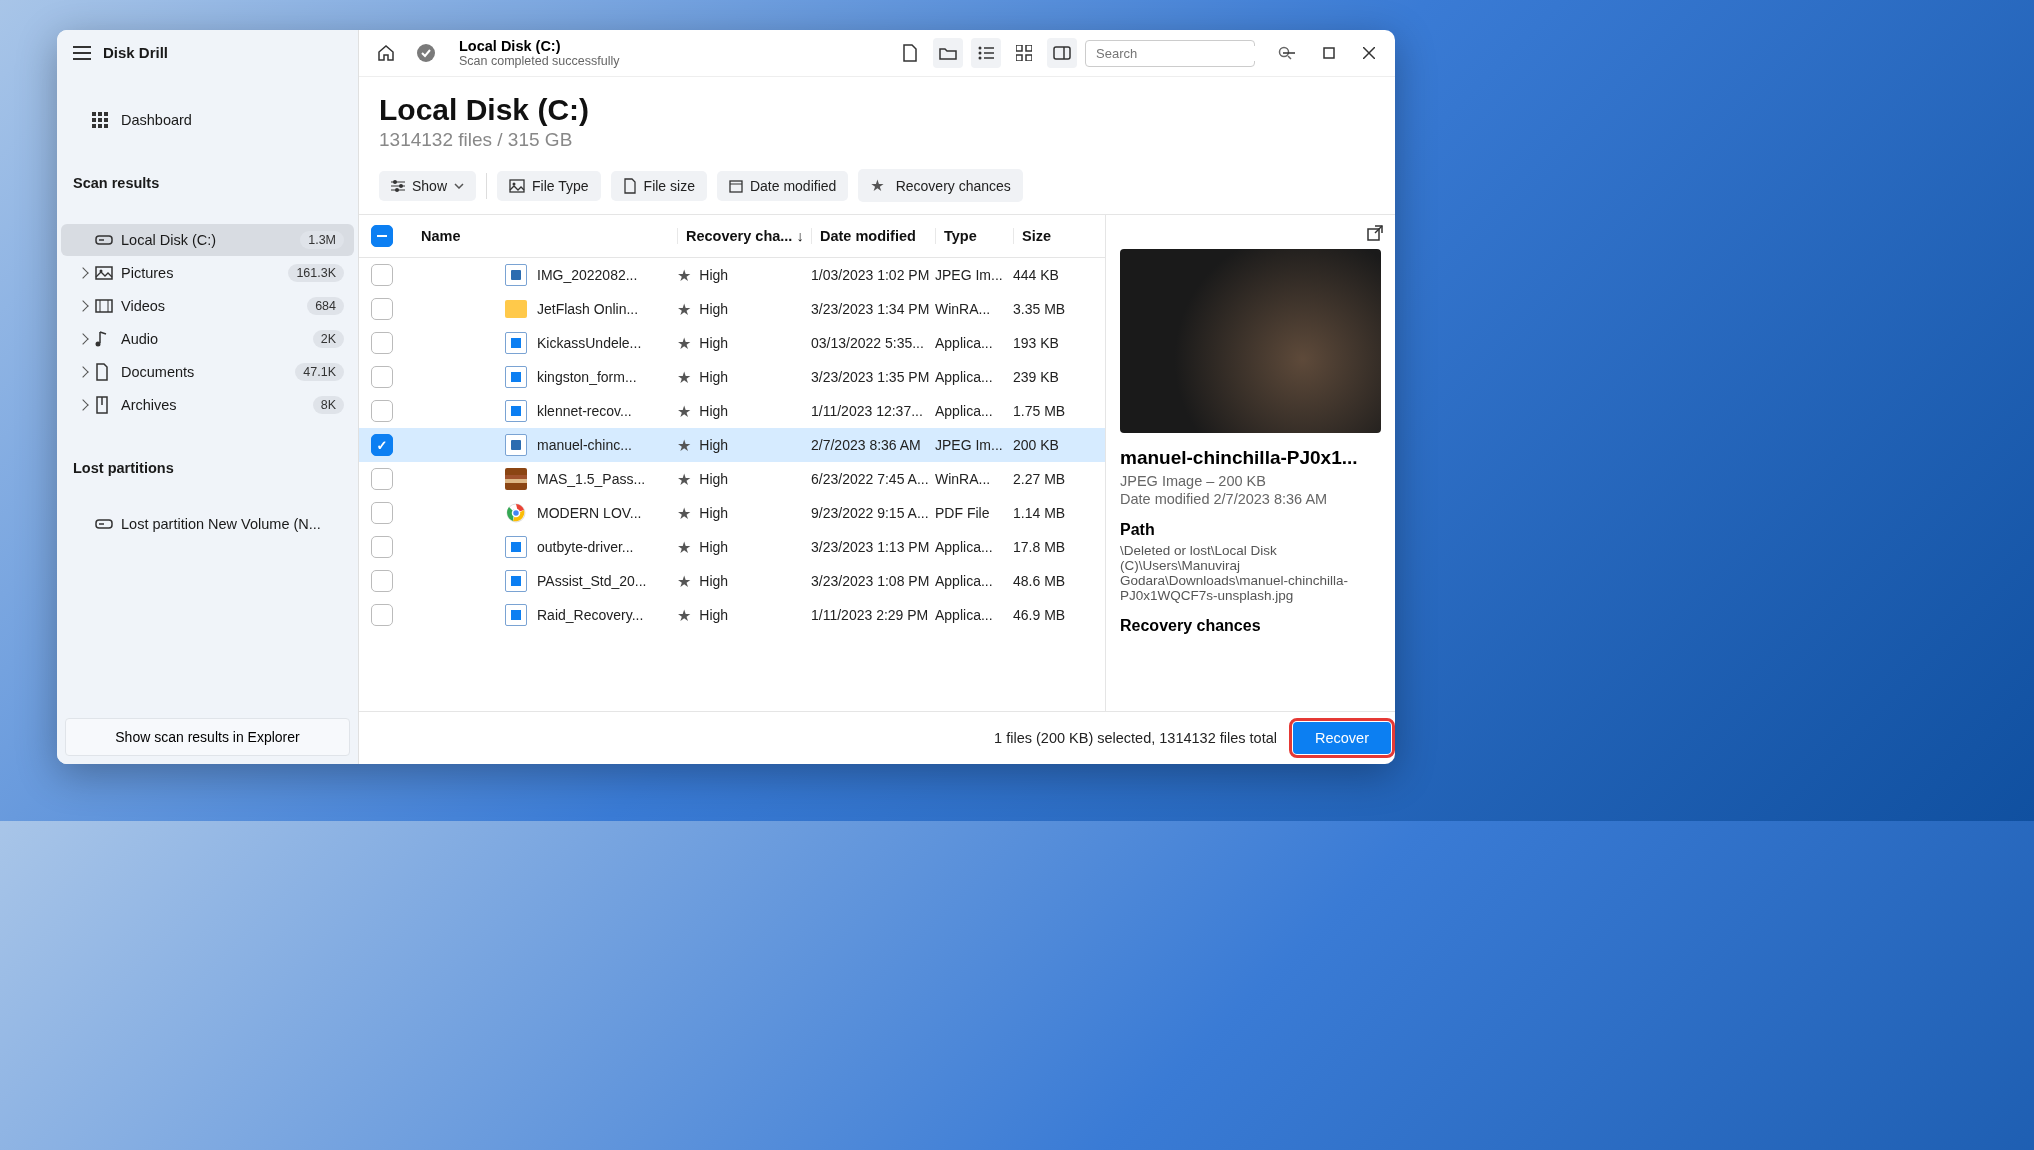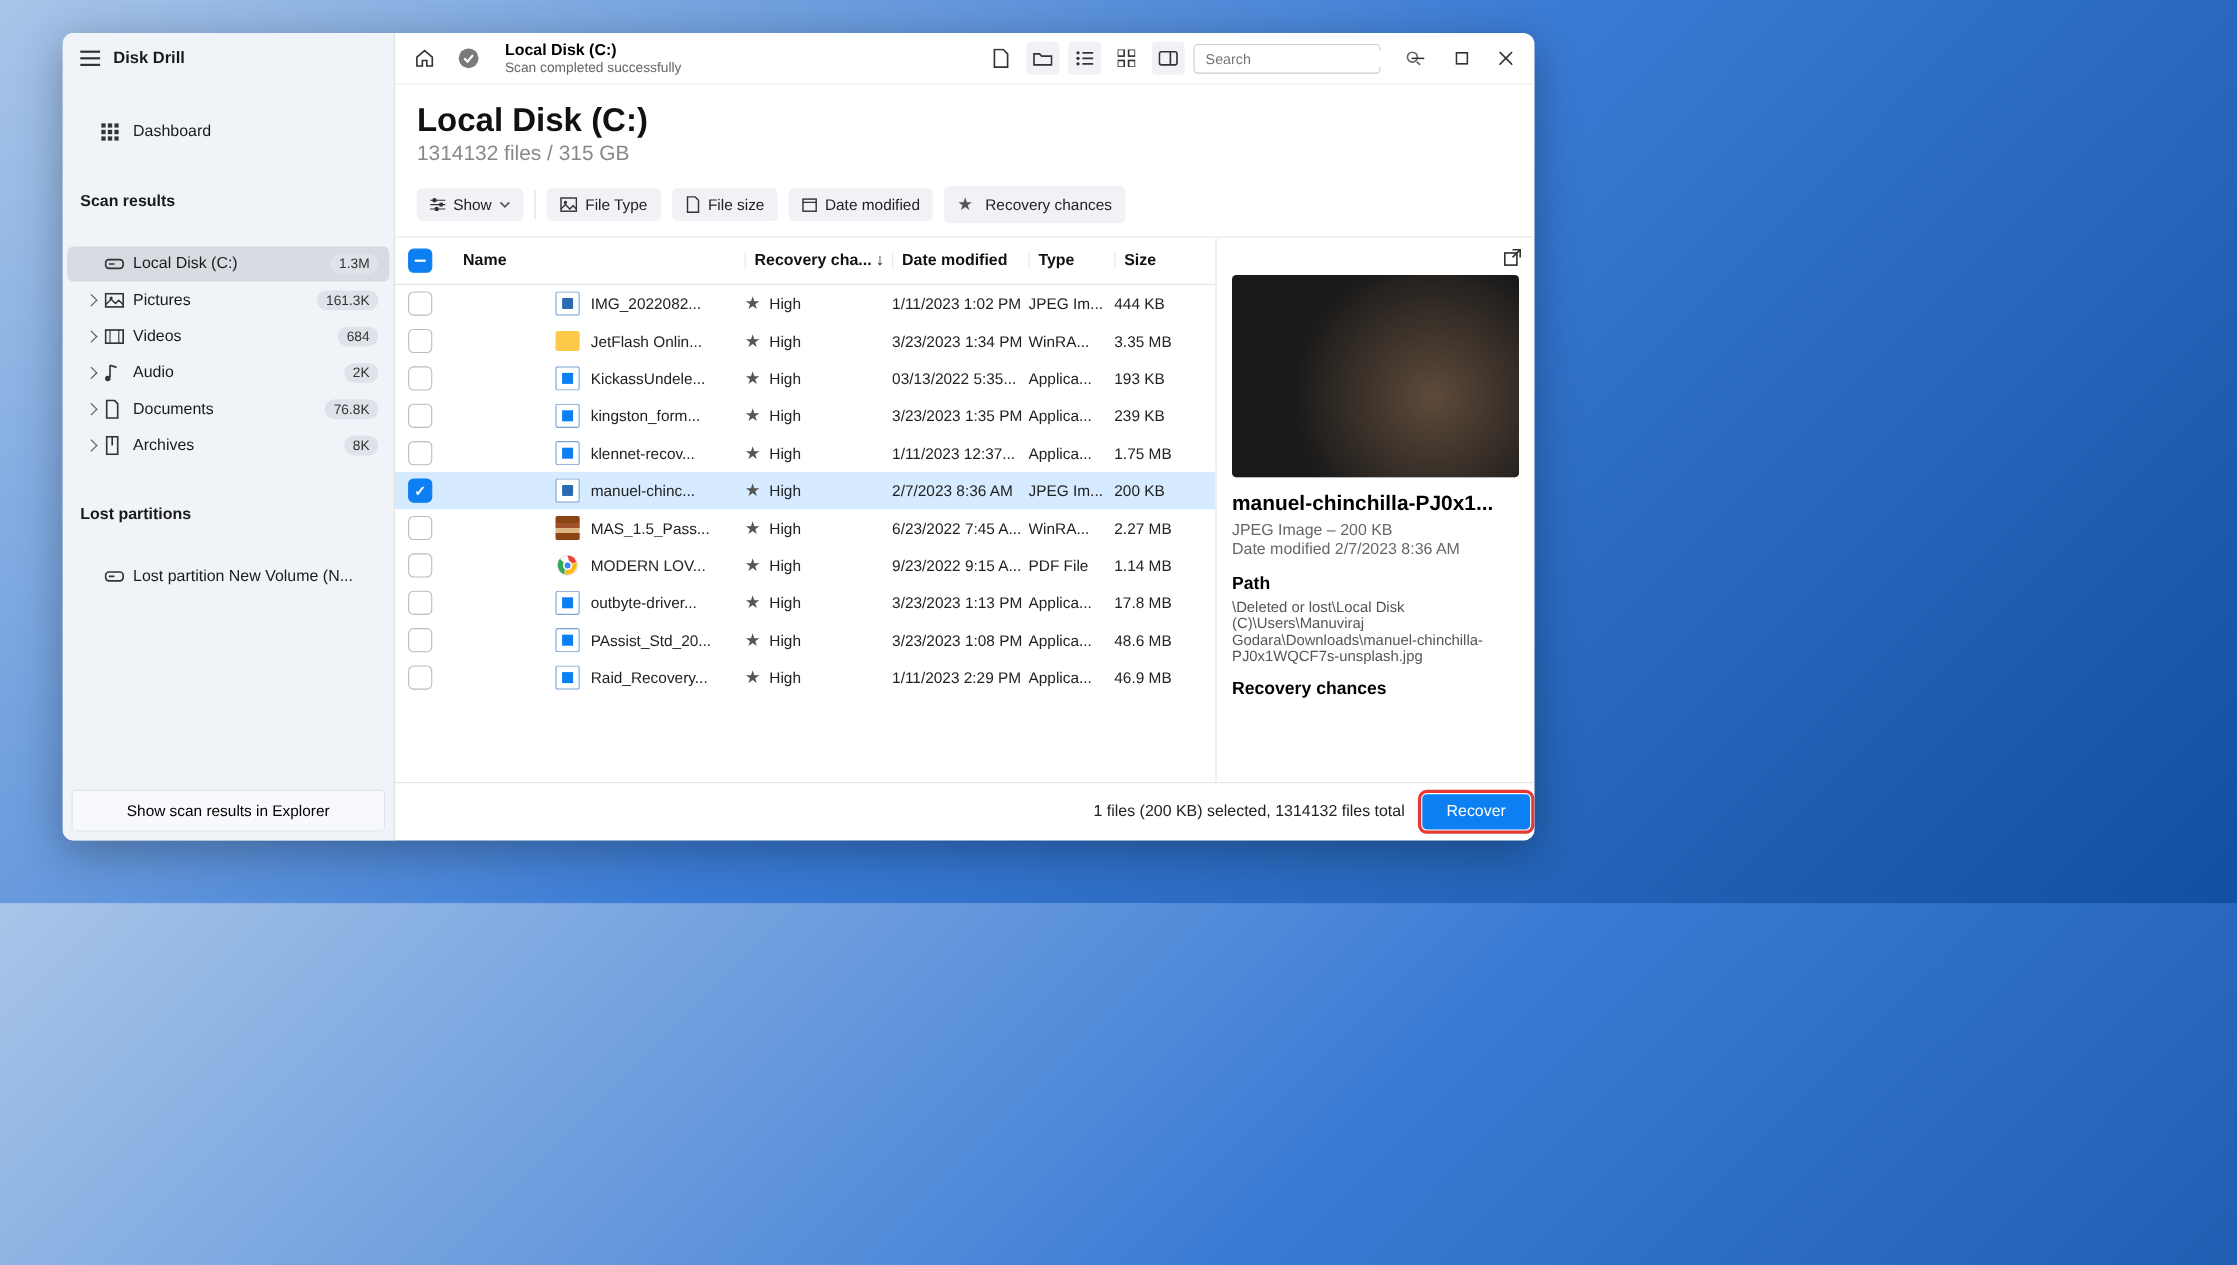--- a/index.html
+++ b/index.html
@@ -169,21 +169,21 @@
         <div class="sb-tree-item">
           <div class="sb-tree-left">
     <span class="chev"></span>
     <span class="icon">
               <svg width="14" height="18" viewBox="0 0 14 18">
                 <path d="M2 1 H9 L12 4 V17 H2 Z" fill="none" stroke="#333" stroke-width="1.5"></path>
               </svg>
             </span>
     <span>Documents</span>
   </div>
-  <span class="badge">76.8K</span>
+  <span class="badge">47.1K</span>
         </div>
         <div class="sb-tree-item">
           <div class="sb-tree-left">
     <span class="chev"></span>
     <span class="icon">
               <svg width="14" height="18" viewBox="0 0 14 18">
                 <rect x="2" y="1" width="10" height="16" fill="none" stroke="#333" stroke-width="1.5"></rect>
                 <line x1="7" y1="1" x2="7" y2="9" stroke="#333" stroke-width="1.5"></line>
               </svg>
             </span>
@@ -368,21 +368,21 @@
                 <div class="chkbox "></div>
               </div>
     <div class="col-name" style="padding-left:90px">
                 <div class="file-icon doc "></div>
                 <span class="fname">IMG_2022082...</span>
               </div>
     <div class="col-rec col-rec-val">
                 <span class="star">★</span>
                 <span>High</span>
               </div>
-    <div class="col-date ellip">1/11/2023 1:02 PM</div>
+    <div class="col-date ellip">1/03/2023 1:02 PM</div>
     <div class="col-type ellip">JPEG Im...</div>
     <div class="col-size">444 KB</div>
             </div>
             <div class="row">
     <div class="col-chk">
                 <div class="chkbox "></div>
               </div>
     <div class="col-name" style="padding-left:90px">
                 <div class="file-icon folder"></div>
                 <span class="fname">JetFlash Onlin...</span>

